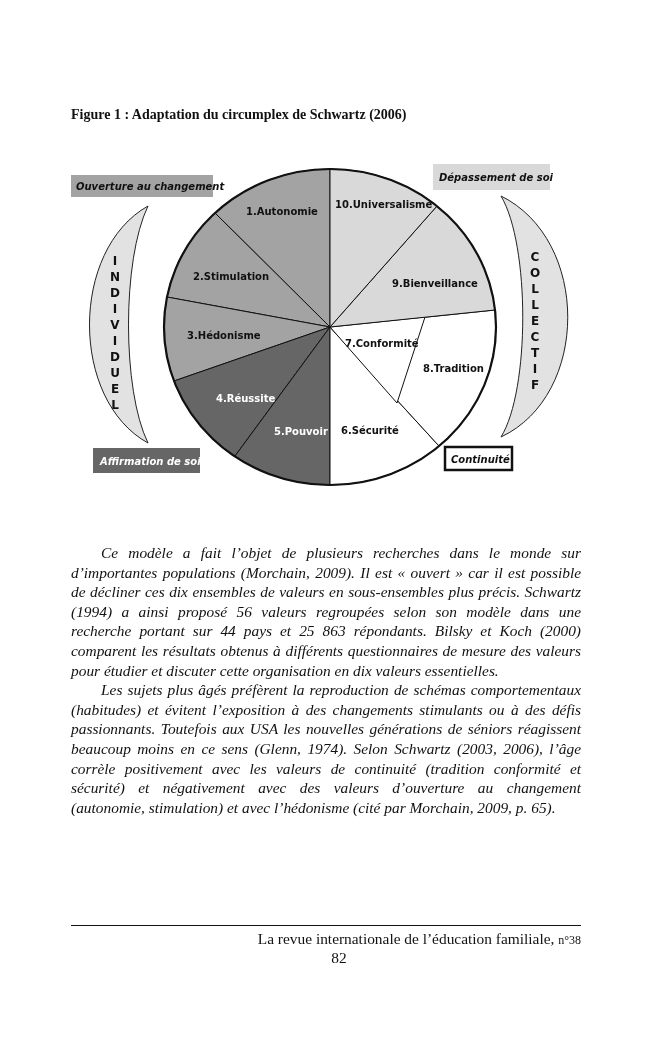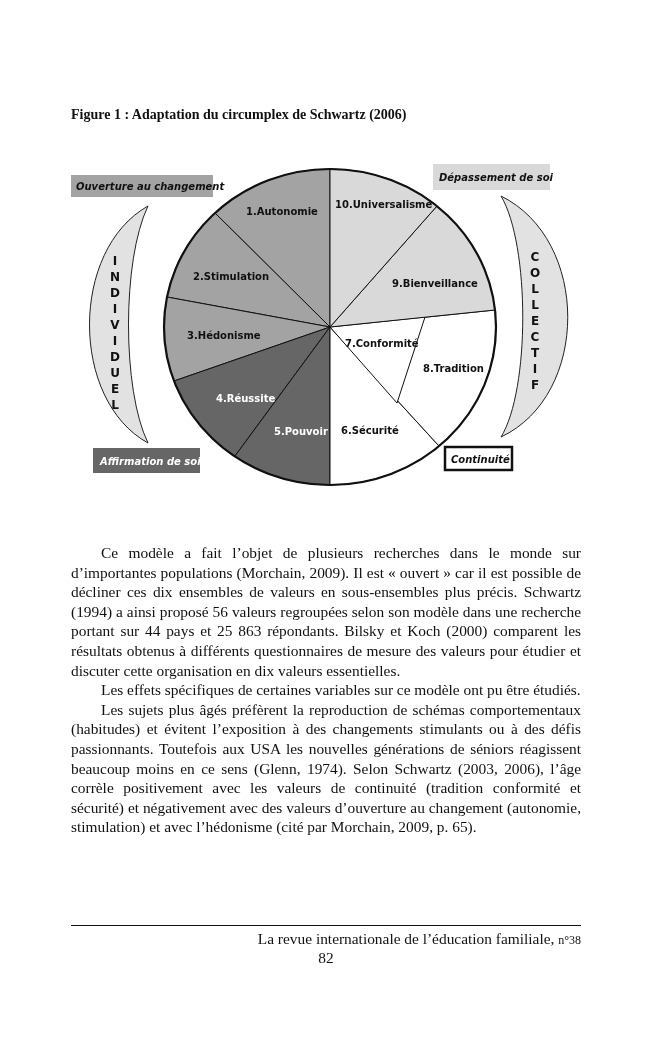--- a/index.html
+++ b/index.html
@@ -11,29 +11,29 @@
   .figure { position: absolute; left: 0; top: 0; width: 650px; height: 520px; }
   .figure svg { position: absolute; left: 0; top: 0; }
   .fig-text { font-family: "DejaVu Sans", sans-serif; font-weight: bold; font-size: 10px; }
   .fig-ital { font-family: "DejaVu Sans", sans-serif; font-weight: bold; font-style: italic; font-size: 10px; }
   .crescent-letters { font-family: "DejaVu Sans", sans-serif; font-weight: bold; font-size: 12px; }
   .body-text {
     position: absolute; left: 71px; top: 543px; width: 510px;
     font-family: "Liberation Serif", serif; font-size: 15.4px; line-height: 19.6px; color: #111;
     text-align: justify;
   }
-  .body-text p { margin: 0; text-indent: 30px; }
+  .body-text p { margin: 0; text-indent: 30px; font-style: italic; }
   .footer-rule { position: absolute; left: 71px; top: 925px; width: 510px; height: 0; border-top: 1px solid #111; }
   .footer-journal {
     position: absolute; left: 71px; top: 930px; width: 510px; text-align: right;
     font-family: "Liberation Serif", serif; font-size: 15.4px; color: #111;
   }
   .footer-journal .issue { font-size: 12px; }
   .footer-page {
-    position: absolute; left: 71px; top: 949px; width: 510px; text-align: center;
+    position: absolute; left: 84px; top: 949px; width: 510px; text-align: center;
     font-family: "Liberation Serif", serif; font-size: 15.4px; color: #111;
   }
 </style>
 </head>
 <body>
 
 <div class="caption">Figure 1 : Adaptation du circumplex de Schwartz (2006)</div>
 
 <div class="figure">
   <svg width="650" height="520" viewBox="0 0 650 520" xmlns="http://www.w3.org/2000/svg">
@@ -106,19 +106,18 @@
       <text x="345" y="347" fill="#111">7.Conformité</text>
       <text x="423" y="372" fill="#111">8.Tradition</text>
       <text x="392" y="287" fill="#111">9.Bienveillance</text>
       <text x="335" y="208" fill="#111">10.Universalisme</text>
     </g>
   </svg>
 </div>
 
 <div class="body-text">
   <p>Ce modèle a fait l’objet de plusieurs recherches dans le monde sur d’importantes populations (Morchain, 2009). Il est « ouvert » car il est possible de décliner ces dix ensembles de valeurs en sous-ensembles plus précis. Schwartz (1994) a ainsi proposé 56 valeurs regroupées selon son modèle dans une recherche portant sur 44 pays et 25 863 répondants. Bilsky et Koch (2000) comparent les résultats obtenus à différents questionnaires de mesure des valeurs pour étudier et discuter cette organisation en dix valeurs essentielles.</p>
-  <p>Les effets spécifiques de certaines variables sur ce modèle ont pu être étudiés.</p>
   <p>Les sujets plus âgés préfèrent la reproduction de schémas comportementaux (habitudes) et évitent l’exposition à des changements stimulants ou à des défis passionnants. Toutefois aux USA les nouvelles générations de séniors réagissent beaucoup moins en ce sens (Glenn, 1974). Selon Schwartz (2003, 2006), l’âge corrèle positivement avec les valeurs de continuité (tradition conformité et sécurité) et négativement avec des valeurs d’ouverture au changement (autonomie, stimulation) et avec l’hédonisme (cité par Morchain, 2009, p. 65).</p>
 </div>
 
 <div class="footer-rule"></div>
 <div class="footer-journal"><span>La revue internationale de l’éducation familiale, </span><span class="issue">n°38</span></div>
 <div class="footer-page">82</div>
 
 </body></html>

